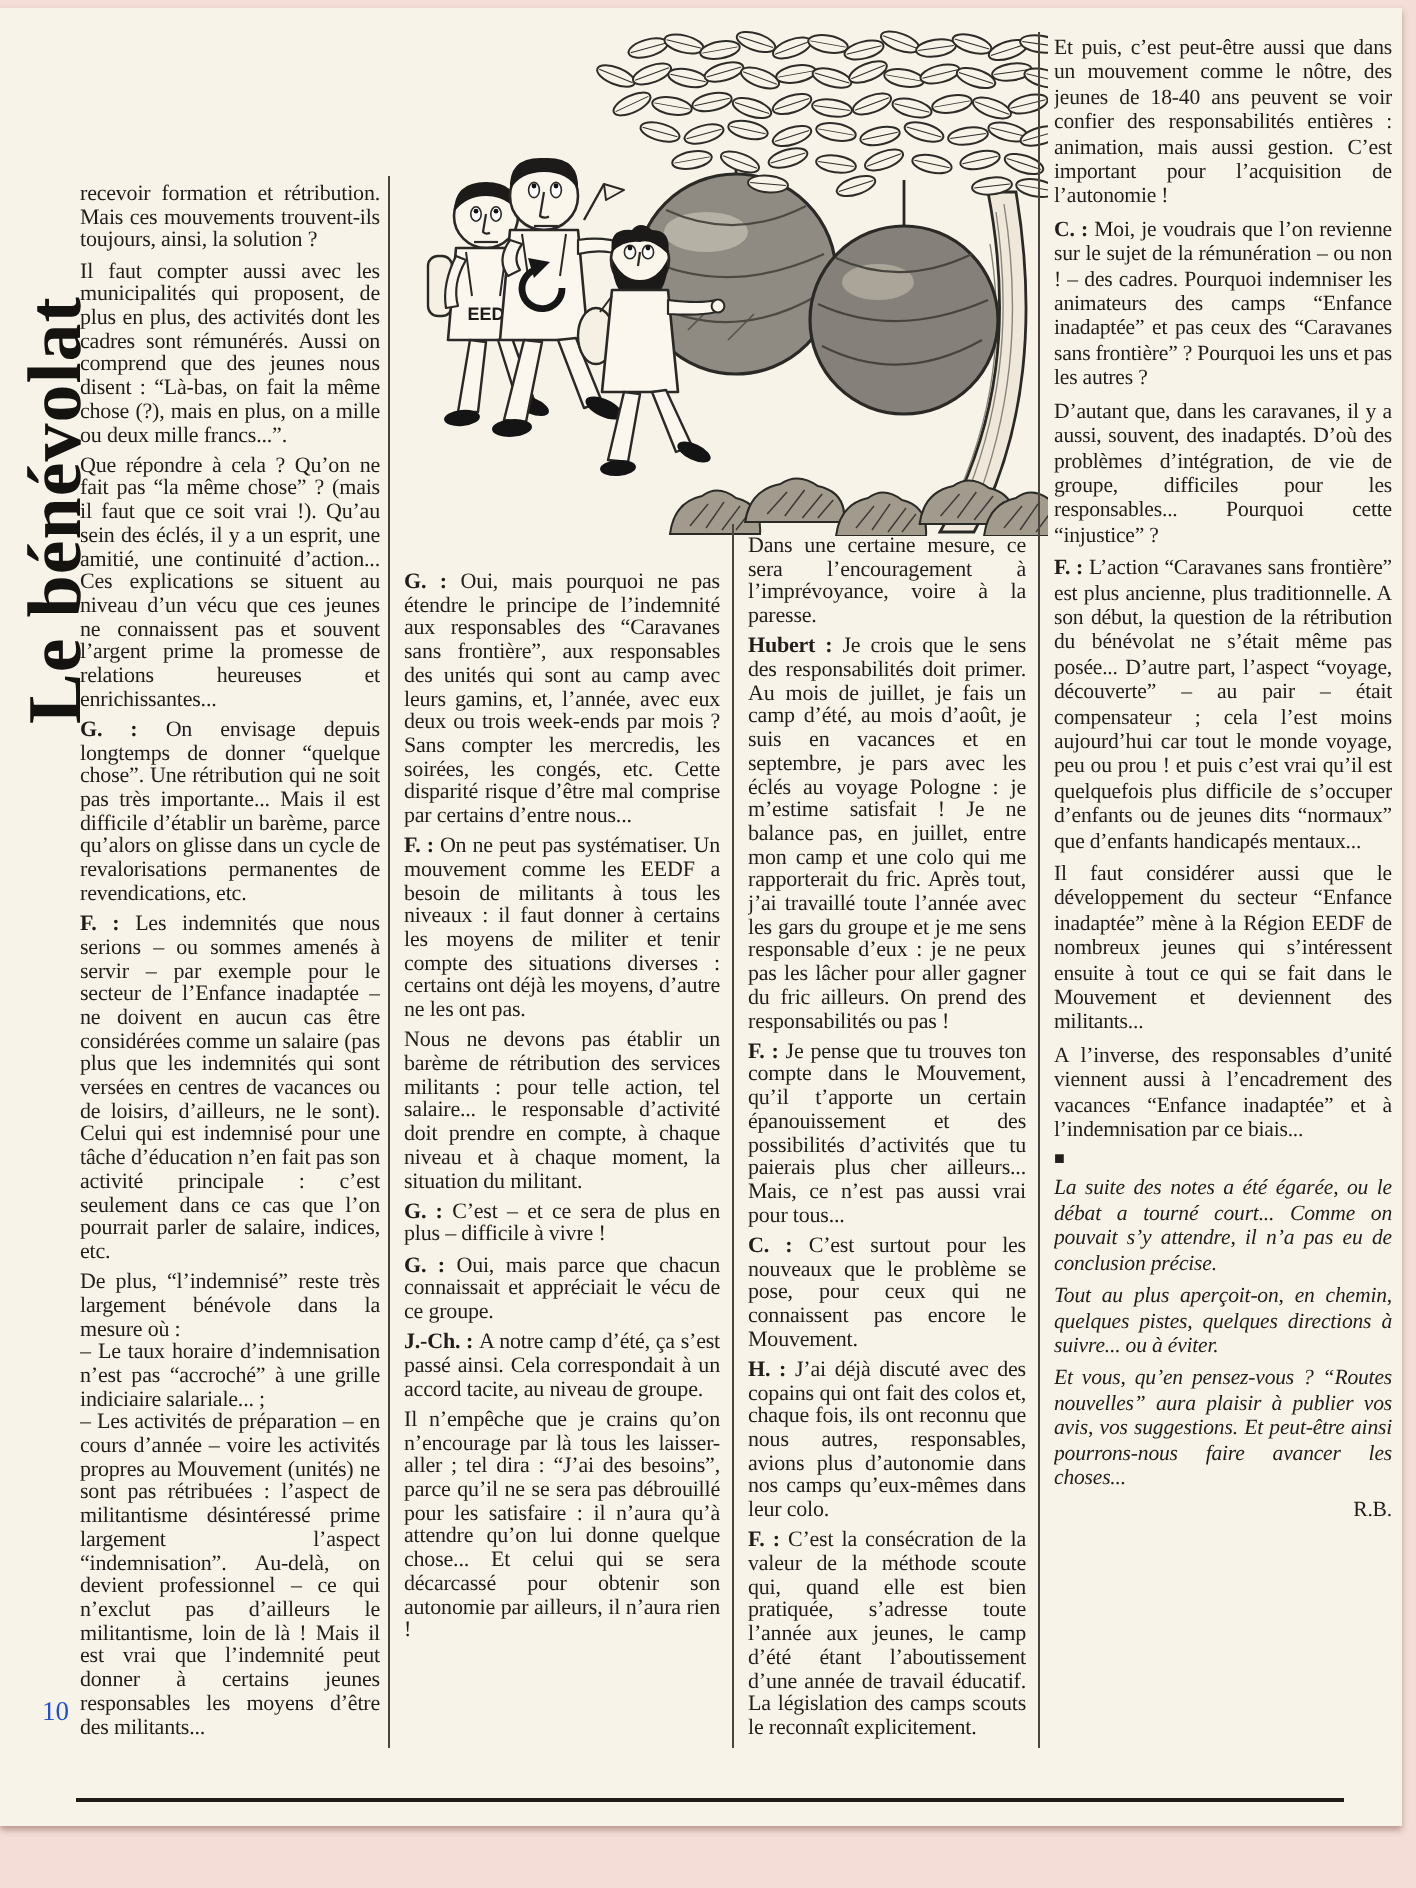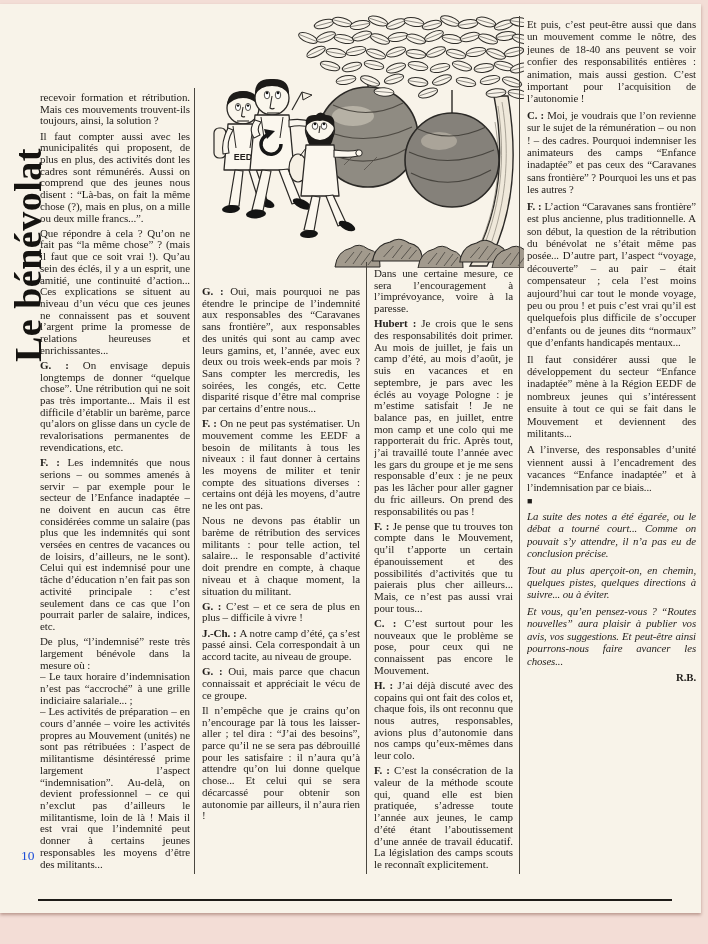--- a/index.html
+++ b/index.html
@@ -26,21 +26,21 @@
     overflow:hidden;
   }
   .col p{margin:0 0 3.5px 0;}
   .col p strong{font-weight:bold;}
   #col1{left:40px;top:92px;width:150px;height:792px;}
   #col2{left:202px;top:286px;width:158px;height:604px;}
   #col3{left:374px;top:268px;width:139px;height:604px;}
   #col4{left:527px;top:18px;width:169px;height:872px;font-size:10.8px;line-height:12.4px;}
   #col4 p{margin-bottom:4px;}
   .italic{font-style:italic;}
-  .bold{font-weight:bold;}
+  .bold{font-weight:normal;}
   .right{text-align:right;}
   .mark{font-size:9px;line-height:9px;}
   .vrule{position:absolute;width:1px;background:#4a463f;}
   #rule1{left:194px;top:88px;height:786px;}
   #rule2{left:366px;top:262px;height:612px;}
   #rule3{left:519px;top:16px;height:858px;}
   .frule{position:absolute;left:38px;top:899px;width:634px;height:2px;background:#1e1b18;}
   .pagenum{position:absolute;left:8px;top:848px;font-size:13.5px;color:#1d4ed8;margin-left:13px;}
   .illus{position:absolute;left:196px;top:10px;width:328px;height:258px;}
 </style>
@@ -243,35 +243,36 @@
       <p>Que répondre à cela ? Qu’on ne fait pas “la même chose” ? (mais il faut que ce soit vrai !). Qu’au sein des éclés, il y a un esprit, une amitié, une continuité d’action... Ces explications se situent au niveau d’un vécu que ces jeunes ne connaissent pas et souvent l’argent prime la promesse de relations heureuses et enrichissantes...</p>
       <p><strong>G. : </strong>On envisage depuis longtemps de donner “quelque chose”. Une rétribution qui ne soit pas très importante... Mais il est difficile d’établir un barème, parce qu’alors on glisse dans un cycle de revalorisations permanentes de revendications, etc.</p>
       <p><strong>F. : </strong>Les indemnités que nous serions – ou sommes amenés à servir – par exemple pour le secteur de l’Enfance inadaptée – ne doivent en aucun cas être considérées comme un salaire (pas plus que les indemnités qui sont versées en centres de vacances ou de loisirs, d’ailleurs, ne le sont). Celui qui est indemnisé pour une tâche d’éducation n’en fait pas son activité principale : c’est seulement dans ce cas que l’on pourrait parler de salaire, indices, etc.</p>
       <p>De plus, “l’indemnisé” reste très largement bénévole dans la mesure où :<br>– Le taux horaire d’indemnisation n’est pas “accroché” à une grille indiciaire salariale... ;<br>– Les activités de préparation – en cours d’année – voire les activités propres au Mouvement (unités) ne sont pas rétribuées : l’aspect de militantisme désintéressé prime largement l’aspect “indemnisation”. Au-delà, on devient professionnel – ce qui n’exclut pas d’ailleurs le militantisme, loin de là ! Mais il est vrai que l’indemnité peut donner à certains jeunes responsables les moyens d’être des militants...</p>
     </div>
   <div class="col" id="col2">
       <p><strong>G. : </strong>Oui, mais pourquoi ne pas étendre le principe de l’indemnité aux responsables des “Caravanes sans frontière”, aux responsables des unités qui sont au camp avec leurs gamins, et, l’année, avec eux deux ou trois week-ends par mois ? Sans compter les mercredis, les soirées, les congés, etc. Cette disparité risque d’être mal comprise par certains d’entre nous...</p>
       <p><strong>F. : </strong>On ne peut pas systématiser. Un mouvement comme les EEDF a besoin de militants à tous les niveaux : il faut donner à certains les moyens de militer et tenir compte des situations diverses : certains ont déjà les moyens, d’autre ne les ont pas.</p>
       <p>Nous ne devons pas établir un barème de rétribution des services militants : pour telle action, tel salaire... le responsable d’activité doit prendre en compte, à chaque niveau et à chaque moment, la situation du militant.</p>
       <p><strong>G. : </strong>C’est – et ce sera de plus en plus – difficile à vivre !</p>
+      <p><strong>G. : </strong>Oui, mais parce que chacun connaissait et appréciait le vécu de ce groupe.</p>
       <p><strong>J.-Ch. : </strong>A notre camp d’été, ça s’est passé ainsi. Cela correspondait à un accord tacite, au niveau de groupe.</p>
-      <p><strong>G. : </strong>Oui, mais parce que chacun connaissait et appréciait le vécu de ce groupe.</p>
       <p>Il n’empêche que je crains qu’on n’encourage par là tous les laisser-aller ; tel dira : “J’ai des besoins”, parce qu’il ne se sera pas débrouillé pour les satisfaire : il n’aura qu’à attendre qu’on lui donne quelque chose... Et celui qui se sera décarcassé pour obtenir son autonomie par ailleurs, il n’aura rien !</p>
     </div>
   <div class="col" id="col3">
       <p>Dans une certaine mesure, ce sera l’encouragement à l’imprévoyance, voire à la paresse.</p>
       <p><strong>Hubert : </strong>Je crois que le sens des responsabilités doit primer. Au mois de juillet, je fais un camp d’été, au mois d’août, je suis en vacances et en septembre, je pars avec les éclés au voyage Pologne : je m’estime satisfait ! Je ne balance pas, en juillet, entre mon camp et une colo qui me rapporterait du fric. Après tout, j’ai travaillé toute l’année avec les gars du groupe et je me sens responsable d’eux : je ne peux pas les lâcher pour aller gagner du fric ailleurs. On prend des responsabilités ou pas !</p>
       <p><strong>F. : </strong>Je pense que tu trouves ton compte dans le Mouvement, qu’il t’apporte un certain épanouissement et des possibilités d’activités que tu paierais plus cher ailleurs... Mais, ce n’est pas aussi vrai pour tous...</p>
       <p><strong>C. : </strong>C’est surtout pour les nouveaux que le problème se pose, pour ceux qui ne connaissent pas encore le Mouvement.</p>
       <p><strong>H. : </strong>J’ai déjà discuté avec des copains qui ont fait des colos et, chaque fois, ils ont reconnu que nous autres, responsables, avions plus d’autonomie dans nos camps qu’eux-mêmes dans leur colo.</p>
       <p><strong>F. : </strong>C’est la consécration de la valeur de la méthode scoute qui, quand elle est bien pratiquée, s’adresse toute l’année aux jeunes, le camp d’été étant l’aboutissement d’une année de travail éducatif. La législation des camps scouts le reconnaît explicitement.</p>
     </div>
   <div class="col" id="col4">
       <p>Et puis, c’est peut-être aussi que dans un mouvement comme le nôtre, des jeunes de 18-40 ans peuvent se voir confier des responsabilités entières : animation, mais aussi gestion. C’est important pour l’acquisition de l’autonomie !</p>
       <p><strong>C. : </strong>Moi, je voudrais que l’on revienne sur le sujet de la rémunération – ou non ! – des cadres. Pourquoi indemniser les animateurs des camps “Enfance inadaptée” et pas ceux des “Caravanes sans frontière” ? Pourquoi les uns et pas les autres ?</p>
+      <p>D’autant que, dans les caravanes, il y a aussi, souvent, des inadaptés. D’où des problèmes d’intégration, de vie de groupe, difficiles pour les responsables... Pourquoi cette “injustice” ?</p>
       <p><strong>F. : </strong>L’action “Caravanes sans frontière” est plus ancienne, plus traditionnelle. A son début, la question de la rétribution du bénévolat ne s’était même pas posée... D’autre part, l’aspect “voyage, découverte” – au pair – était compensateur ; cela l’est moins aujourd’hui car tout le monde voyage, peu ou prou ! et puis c’est vrai qu’il est quelquefois plus difficile de s’occuper d’enfants ou de jeunes dits “normaux” que d’enfants handicapés mentaux...</p>
       <p>Il faut considérer aussi que le développement du secteur “Enfance inadaptée” mène à la Région EEDF de nombreux jeunes qui s’intéressent ensuite à tout ce qui se fait dans le Mouvement et deviennent des militants...</p>
       <p>A l’inverse, des responsables d’unité viennent aussi à l’encadrement des vacances “Enfance inadaptée” et à l’indemnisation par ce biais...</p>
       <p class="mark">■</p>
       <p class="italic">La suite des notes a été égarée, ou le débat a tourné court... Comme on pouvait s’y attendre, il n’a pas eu de conclusion précise.</p>
       <p class="italic">Tout au plus aperçoit-on, en chemin, quelques pistes, quelques directions à suivre... ou à éviter.</p>
       <p class="italic">Et vous, qu’en pensez-vous ? “Routes nouvelles” aura plaisir à publier vos avis, vos suggestions. Et peut-être ainsi pourrons-nous faire avancer les choses...</p>
       <p class="bold right">R.B.</p>
     </div>
 

